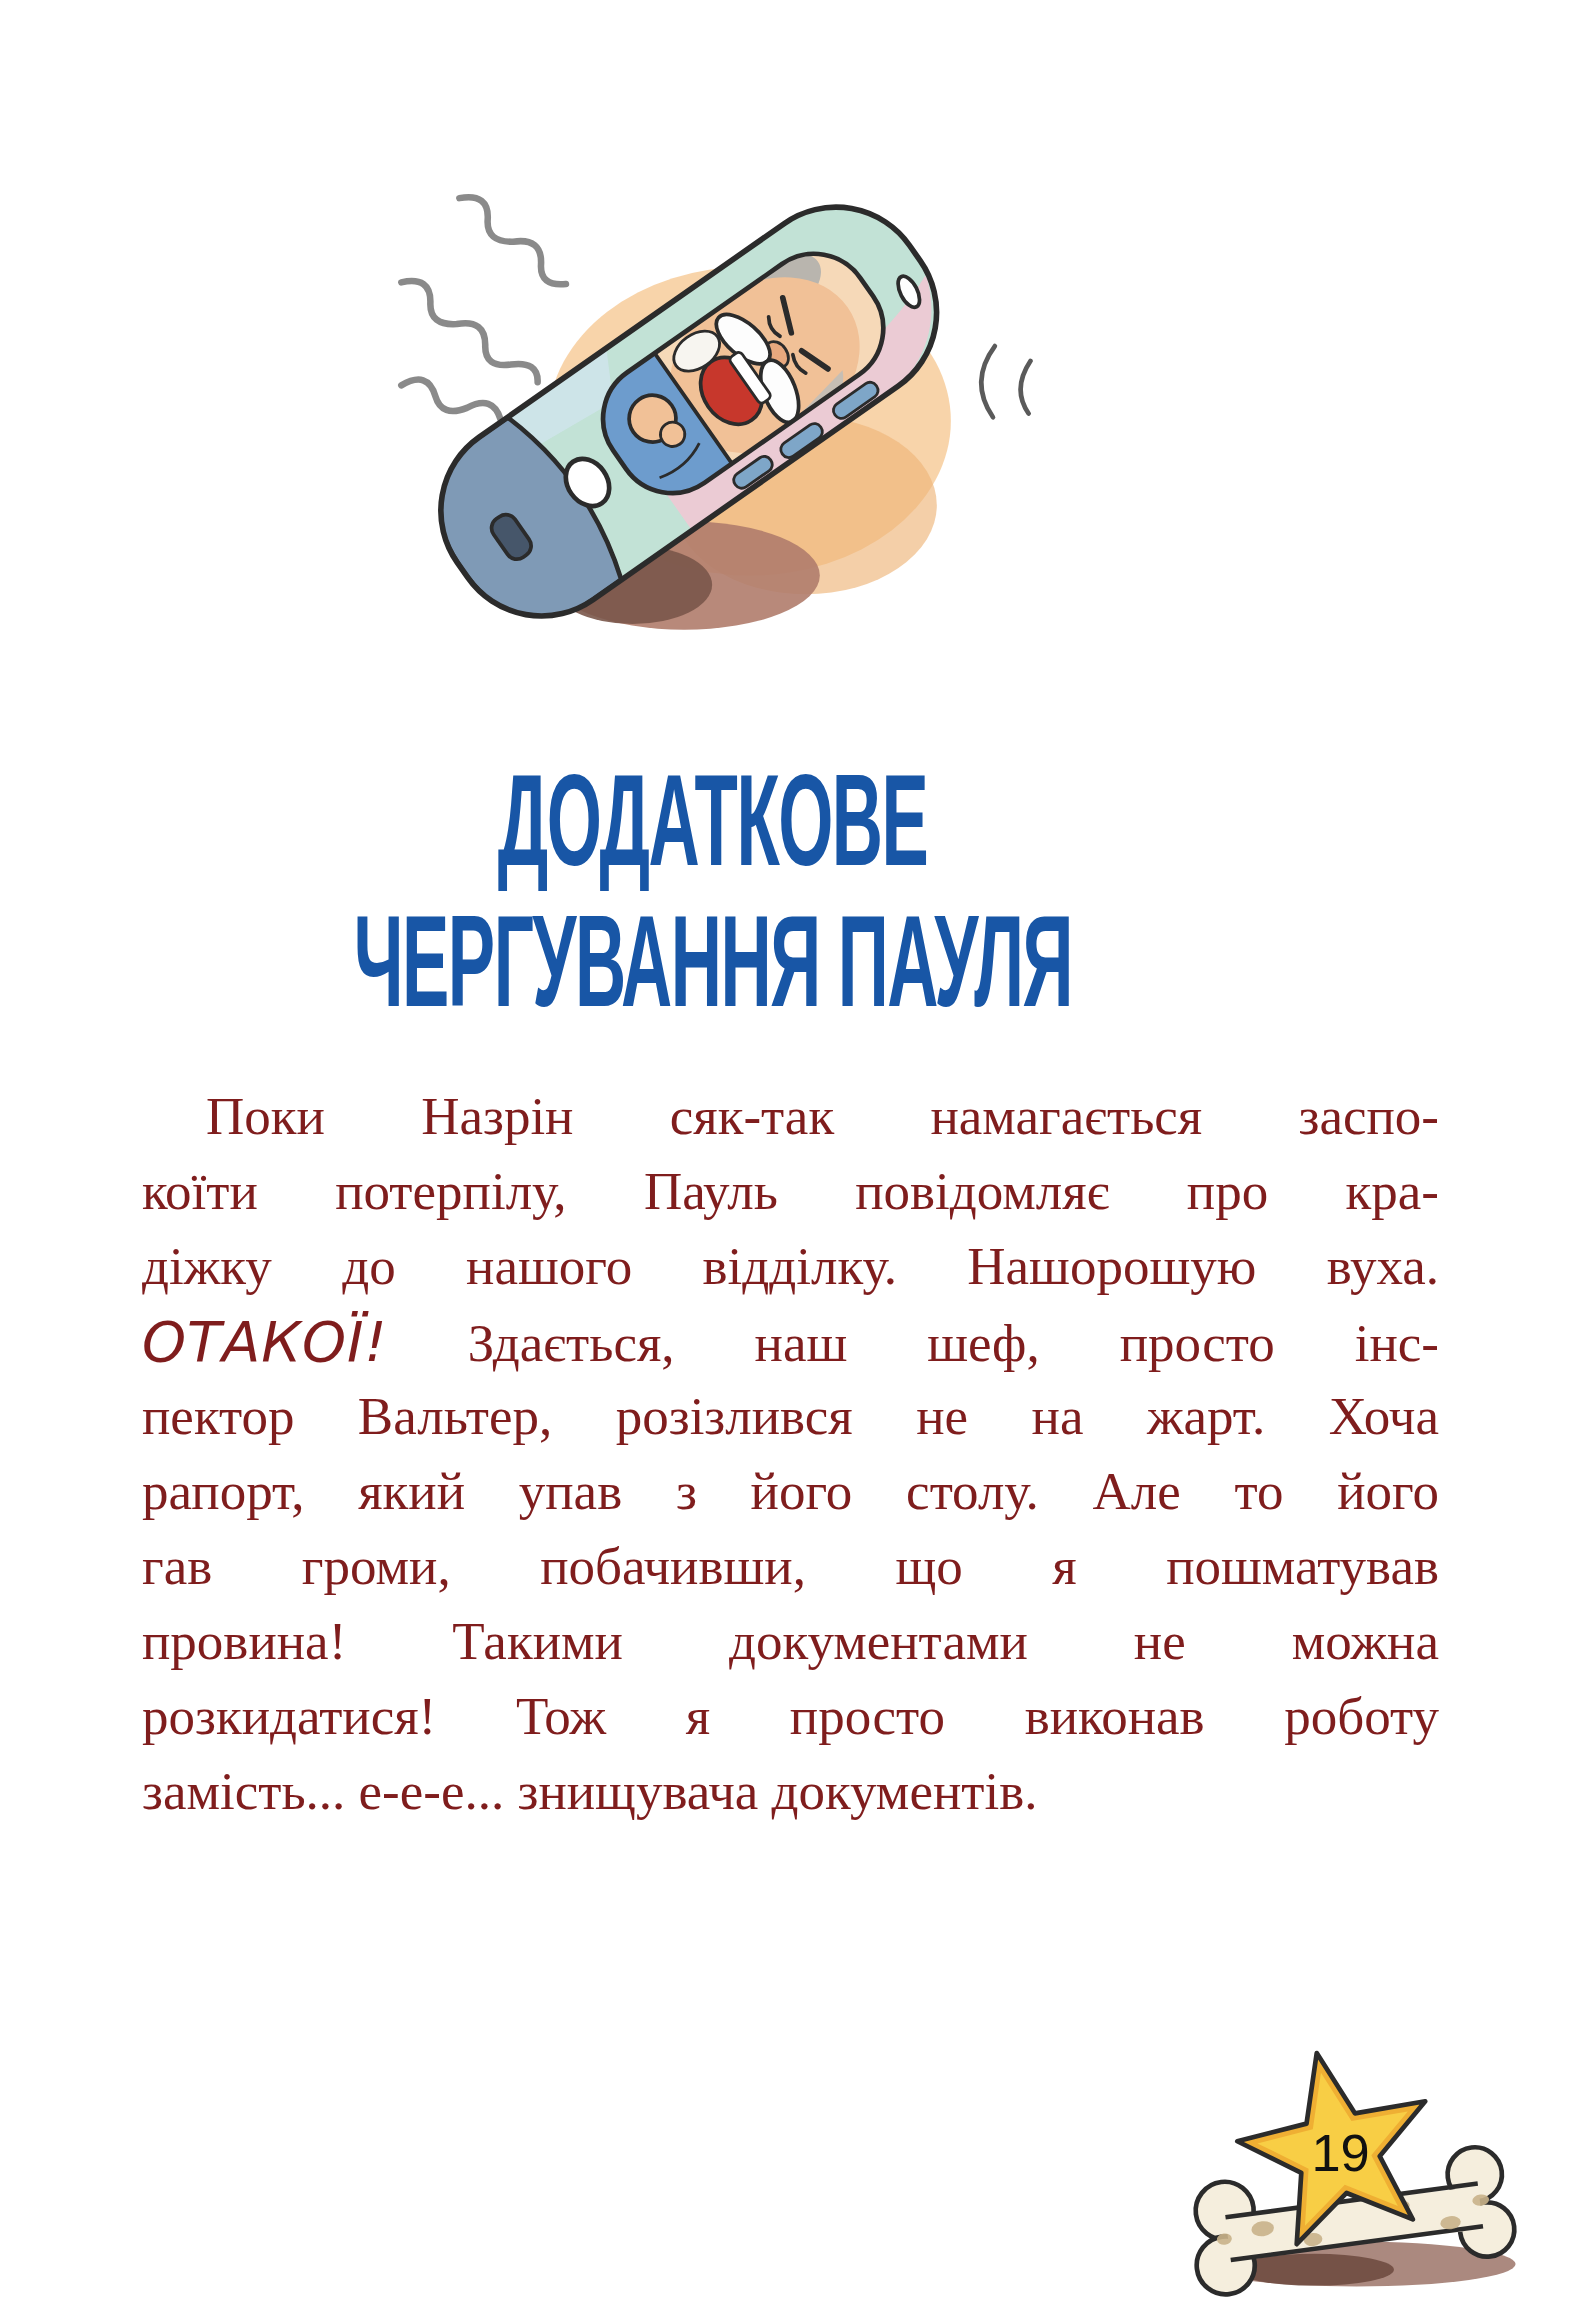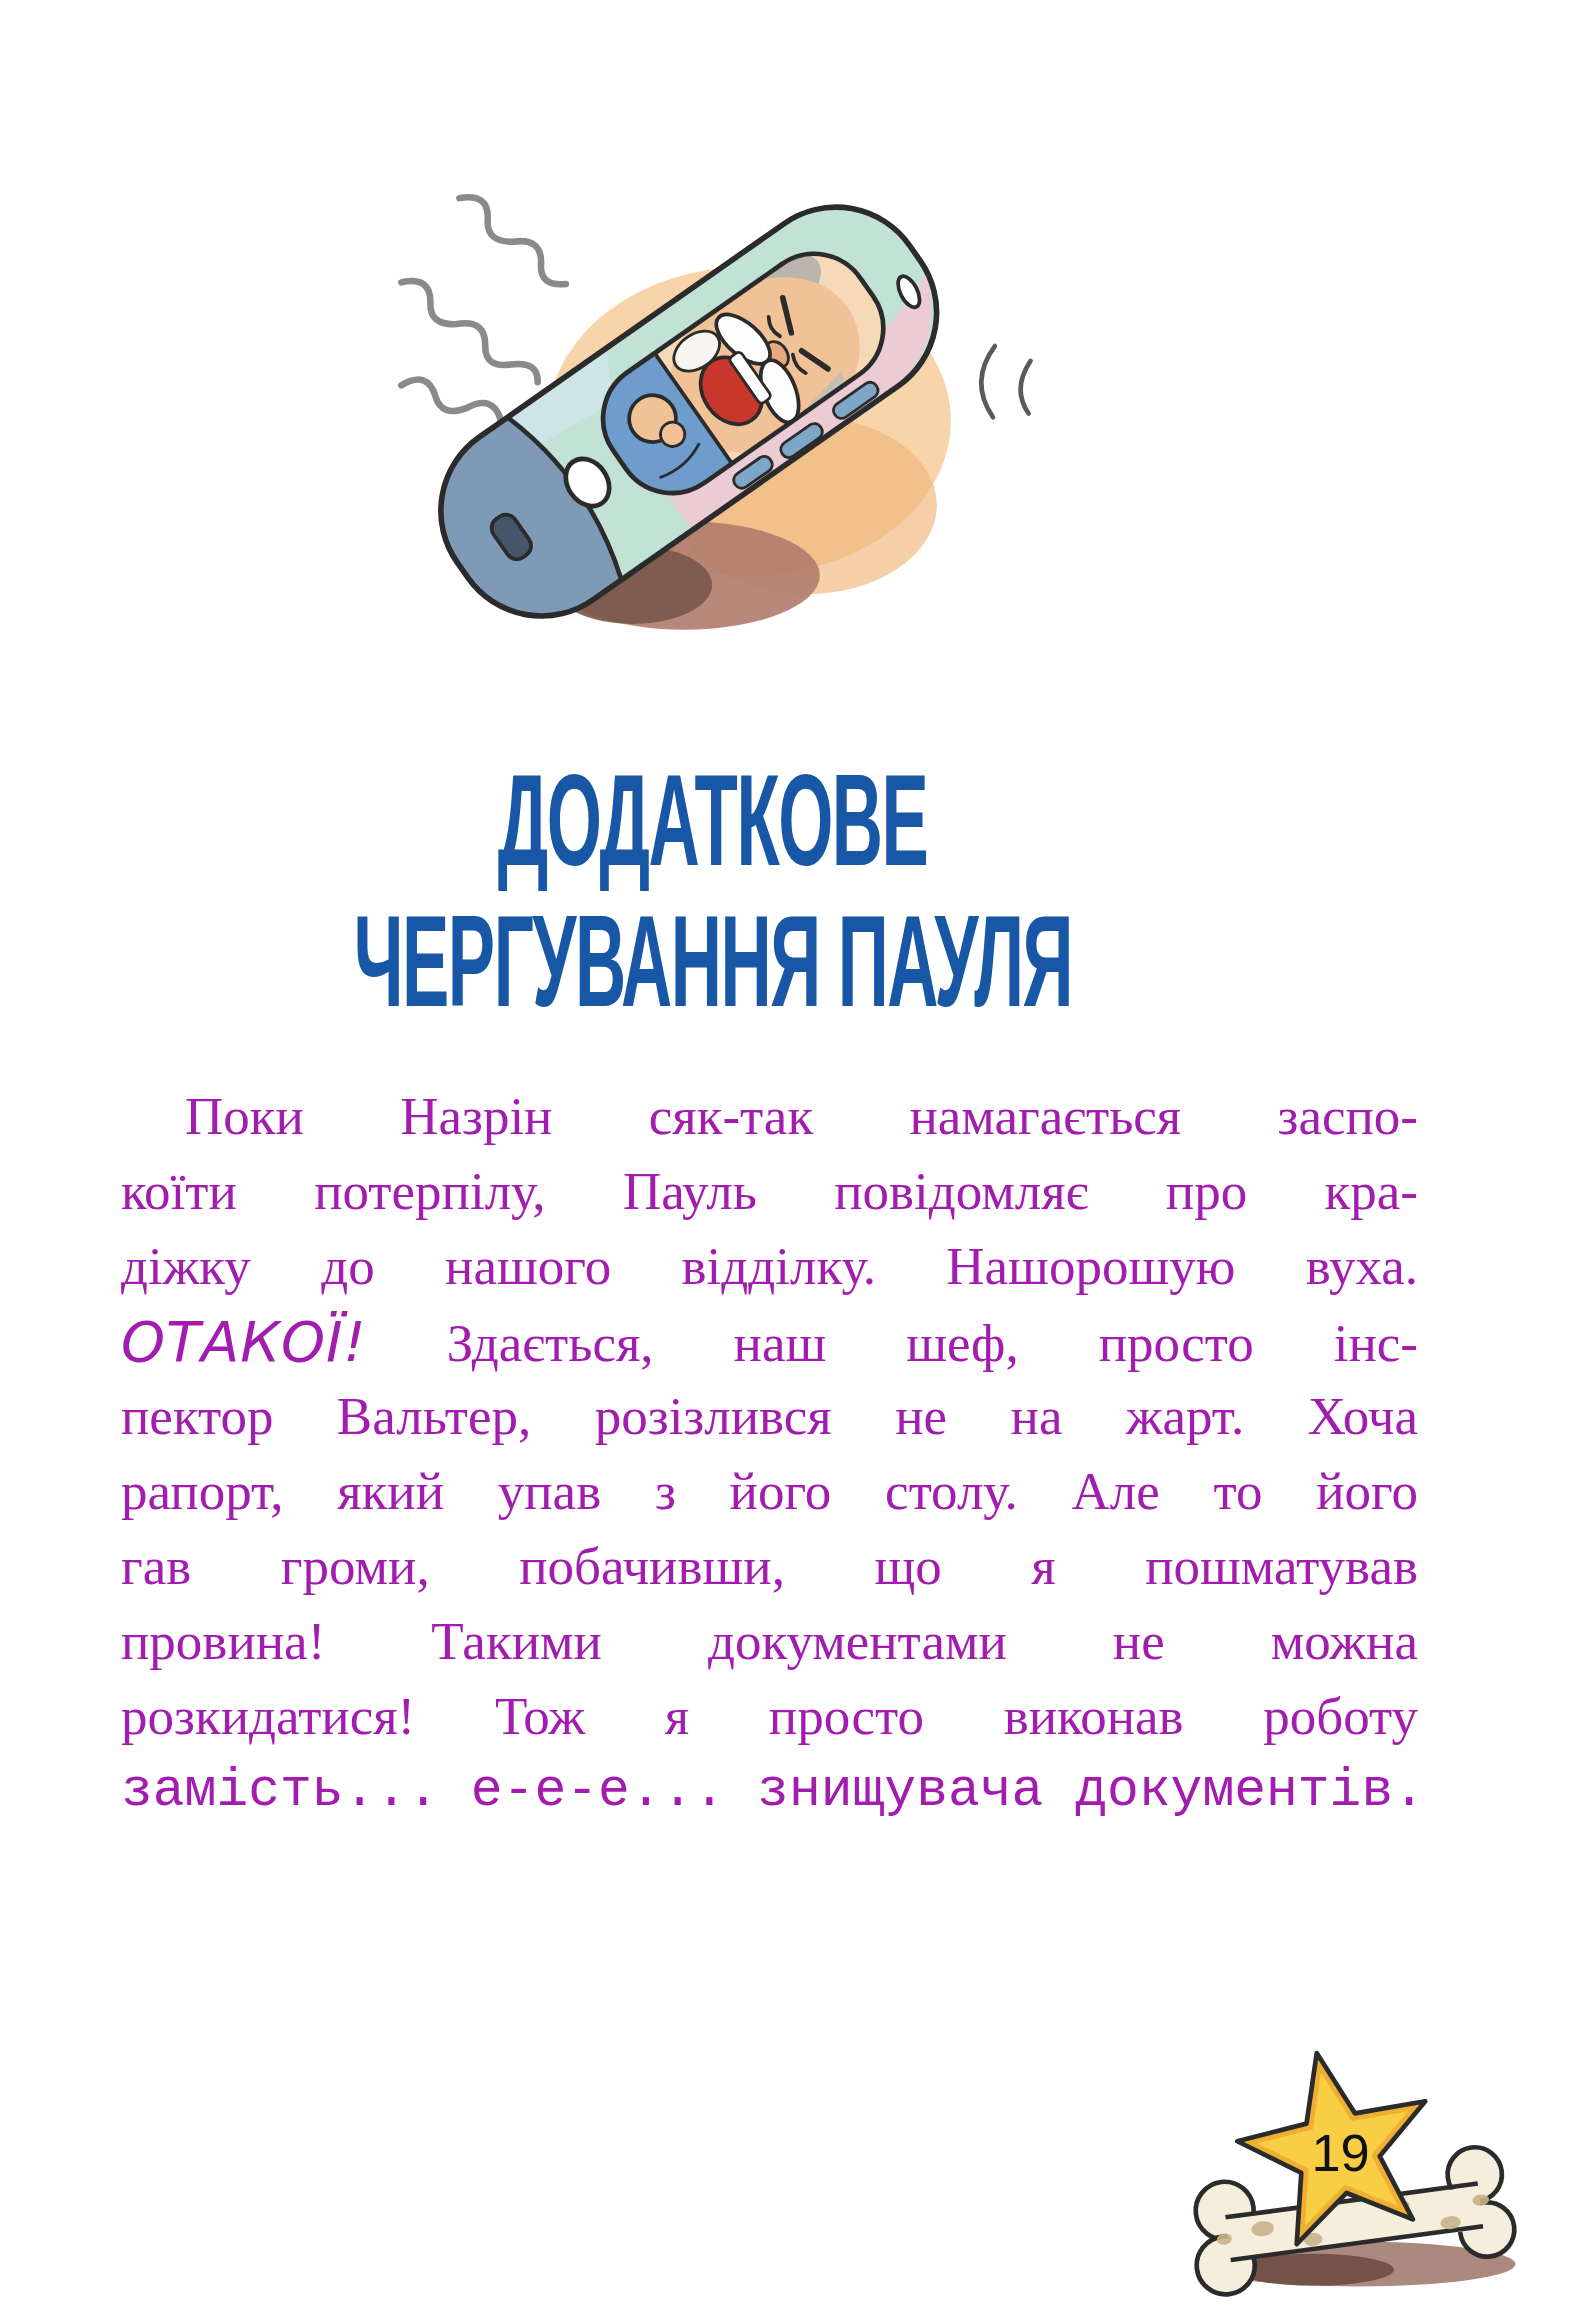--- a/index.html
+++ b/index.html
@@ -26,33 +26,33 @@
     white-space:nowrap;
   }
   .title-line > span{
     display:inline-block;
     transform:scaleX(0.55);
     transform-origin:50% 50%;
   }
   
   .body-text{
     position:absolute;
-    top:1079px;left:121px;width:1297px;
+    top:1079px;left:142px;width:1297px;
     font-size:53px;
     line-height:75px;
-    color:#a21caf;
+    color:#7f1d1d;
   }
   .bline{
     text-align:justify;
     text-align-last:justify;
     white-space:nowrap;
     height:75px;
   }
   .bline.first{padding-left:64px;}
-  .bline.last{text-align-last:left;font-family:Liberation Mono, monospace;}
+  .bline.last{text-align-last:left;}
   .shout{
     font-family:"DejaVu Sans", sans-serif;
     font-size:56px;
     letter-spacing:0.9px;
     font-style:italic;
   }
   
   .phone-art{position:absolute;left:281px;top:112px;}
   .footer-art{position:absolute;left:1169px;top:2047px;}
   .pagenum-text{

